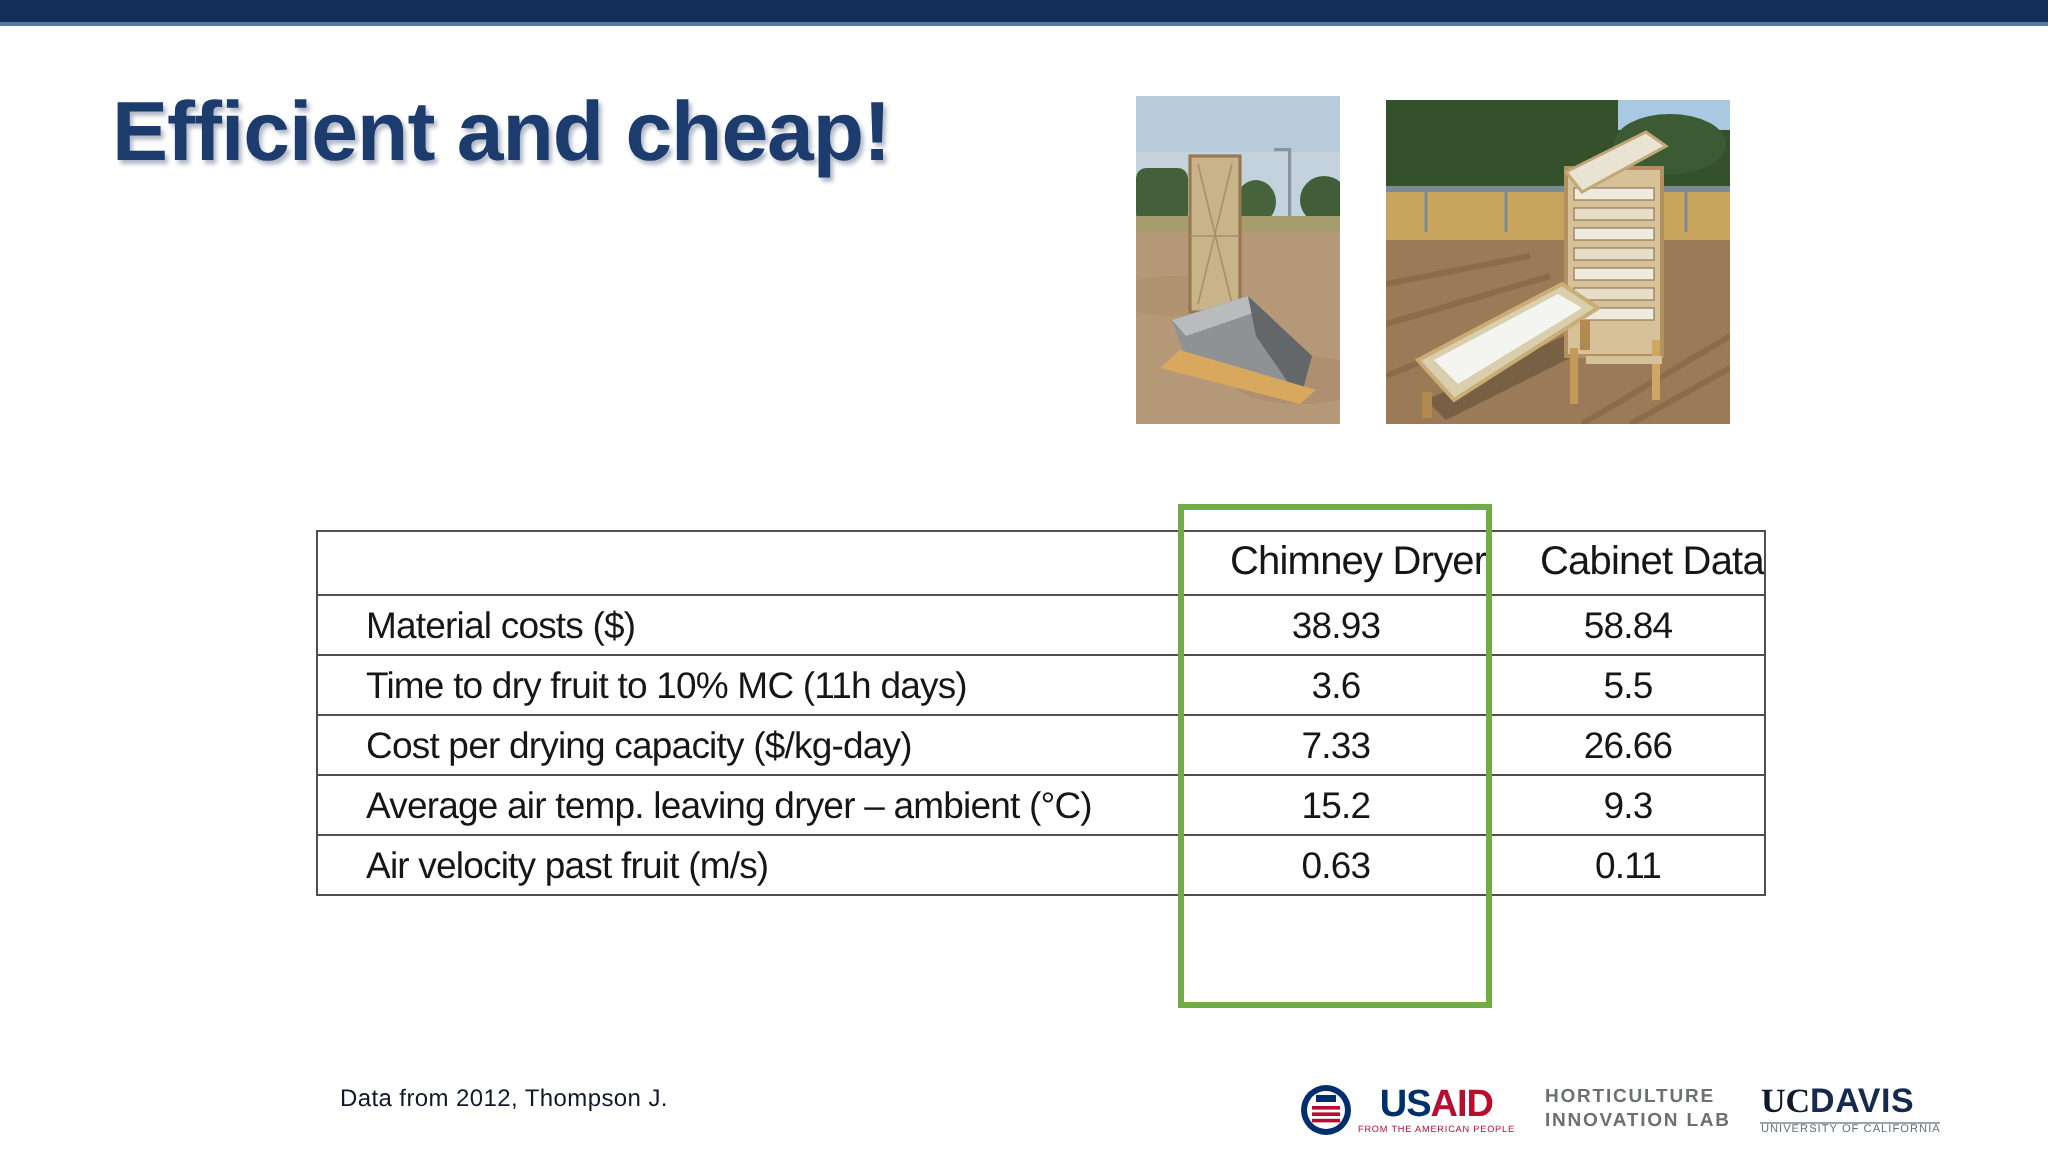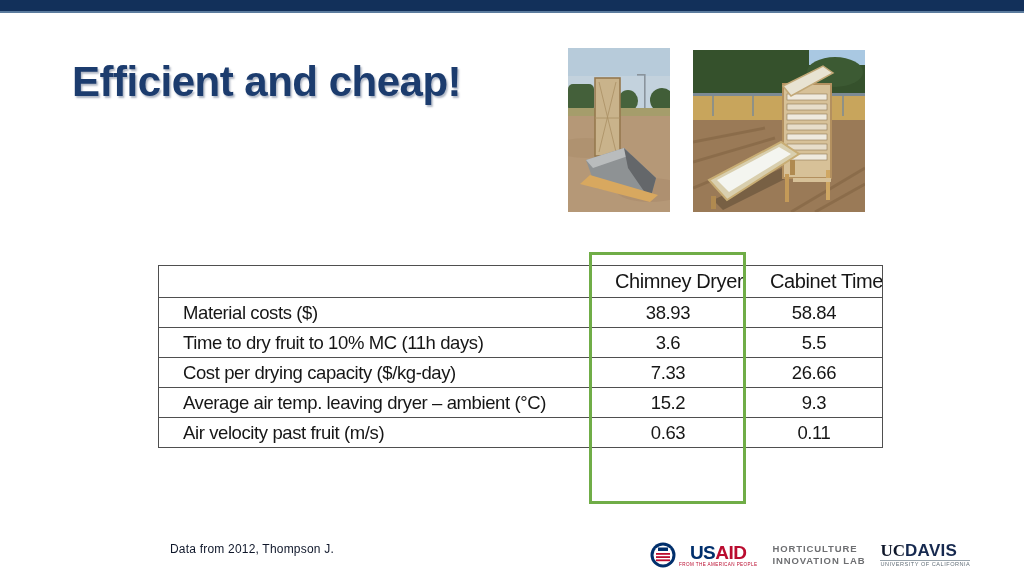--- a/index.html
+++ b/index.html
@@ -1,20 +1,20 @@
 <!DOCTYPE html>
 <html><head>
 <meta charset="utf-8">
 <style>
   html,body{margin:0;padding:0;background:#fff;}
   .slide{position:relative;width:1024px;height:576px;background:#ffffff;overflow:hidden;
          font-family:"Liberation Sans", sans-serif;}
   .topbar{position:absolute;left:0;top:0;width:1024px;height:11px;background:#12305a;}
   .topline{position:absolute;left:0;top:11px;width:1024px;height:2px;background:#5b7b9d;}
-  .title{position:absolute;left:56px;top:42px;margin:16px;font-size:42px;font-weight:bold;
+  .title{position:absolute;left:56px;top:42px;margin:0;font-size:42px;font-weight:bold;
          color:#1c3c6e;letter-spacing:-0.5px;
          text-shadow:1.5px 2px 2px rgba(25,45,85,0.35);}
   .photo{position:absolute;overflow:hidden;}
   .photo svg{display:block;width:100%;height:100%;}
   .photo1{left:568px;top:48px;width:102px;height:164px;}
   .photo2{left:693px;top:50px;width:172px;height:162px;}
 
   table.datatable{position:absolute;left:158px;top:265px;width:724px;border-collapse:collapse;
         table-layout:fixed;color:#161616;}
   table.datatable th, table.datatable td{border:1.5px solid #4f4f4f;padding:0 24px;
@@ -109,21 +109,21 @@
   <table class="datatable">
     <colgroup>
         <col style="width:432px">
         <col style="width:155px">
         <col style="width:137px">
       </colgroup>
     <thead>
       <tr>
         <th class="lbl"></th>
         <th>Chimney Dryer</th>
-        <th>Cabinet Time</th>
+        <th>Cabinet Data</th>
       </tr>
     </thead>
     <tbody id="tbody">
         <tr>
           <td class="lbl">Material costs ($)</td>
           <td class="val">38.93</td>
           <td class="val">58.84</td>
         </tr>
         <tr>
           <td class="lbl">Time to dry fruit to 10% MC (11h days)</td>

